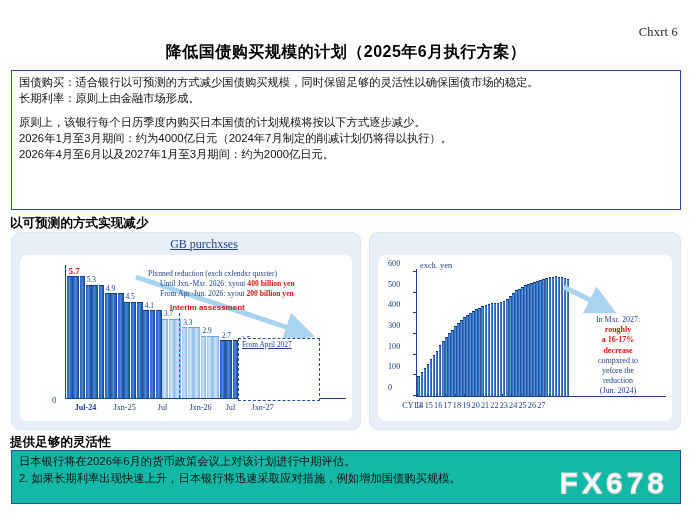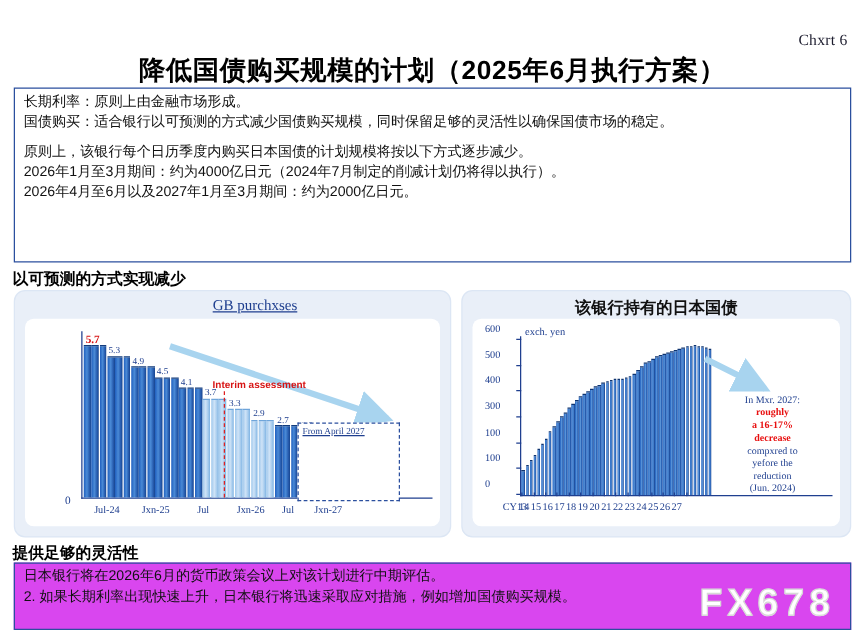--- a/index.html
+++ b/index.html
@@ -19,21 +19,21 @@
 
   
   .chart-no {
     position:absolute; top:25px; right:14px;
     font-family:"Liberation Serif", serif;
     font-size:12.5px; color:#1c1c2e; letter-spacing:.2px;
   }
   .main-title {
     position:absolute; top:42px; left:0; width:692px;
     text-align:center;
-    font-size:21px; font-weight:bold; color:#000;
+    font-size:16px; font-weight:bold; color:#000;
     letter-spacing:.5px;
   }
 
   
   .top-box {
     position:absolute; left:11px; top:70px; width:670px; height:140px;
     border:1.4px solid #2b4f9e; background:#fff;
     padding:3px 7px 0 7px;
   }
   .tb-line {
@@ -178,21 +178,21 @@
     text-align:center;
     font-family:"Liberation Serif", serif;
     font-size:8px; line-height:10.2px; color:#1f3f8f;
   }
   .rc-anno .red { color:#e81010; font-weight:bold; }
   .rc-arrow { position:absolute; left:182px; top:26px; width:70px; height:40px; }
 
   
   .bot-box {
     position:absolute; left:11px; top:450px; width:670px; height:54px;
-    border:1.4px solid #2b4f9e; background:#d946ef;
+    border:1.4px solid #2b4f9e; background:#14b8a6;
     padding:2px 7px;
   }
   .bb-line { font-size:11.3px; line-height:16.5px; color:#111; white-space:nowrap; }
 
   .watermark {
     position:absolute; right:24px; top:466px;
     font-size:30px; font-weight:bold; letter-spacing:4px;
     color:#ffffff;
     -webkit-text-stroke:1px #d7d7d7;
     text-shadow:0 1px 0 #e8e8e8;
@@ -201,22 +201,22 @@
 </style>
 </head>
 <body>
 
 <div class="page">
 
   <div class="chart-no">Chxrt 6</div>
   <div class="main-title">降低国债购买规模的计划（2025年6月执行方案）</div>
 
   <div class="top-box">
+    <div class="tb-line">国债购买：适合银行以可预测的方式减少国债购买规模，同时保留足够的灵活性以确保国债市场的稳定。</div>
     <div class="tb-line">长期利率：原则上由金融市场形成。</div>
-    <div class="tb-line">国债购买：适合银行以可预测的方式减少国债购买规模，同时保留足够的灵活性以确保国债市场的稳定。</div>
     <div class="tb-gap"></div>
     <div class="tb-line">原则上，该银行每个日历季度内购买日本国债的计划规模将按以下方式逐步减少。</div>
     <div class="tb-line">2026年1月至3月期间：约为4000亿日元（2024年7月制定的削减计划仍将得以执行）。</div>
     <div class="tb-line">2026年4月至6月以及2027年1月至3月期间：约为2000亿日元。</div>
   </div>
 
   <div class="sec-label" id="sec-a">以可预测的方式实现减少</div>
 
   <div class="panel" id="panel-left">
     <div class="panel-title">GB purchxses</div>
@@ -305,41 +305,45 @@
 
       <svg class="trendarrow" viewBox="0 0 190 78">
         <defs>
           <marker id="ar1" markerWidth="7" markerHeight="7" refX="5" refY="3" orient="auto">
             <path d="M0,0 L6,3 L0,6 z" fill="#a8d4ef"></path>
           </marker>
         </defs>
         <path d="M4,8 L178,66" stroke="#a8d4ef" stroke-width="5" fill="none" marker-end="url(#ar1)"></path>
       </svg>
 
+      <div class="anno-block">
+        <div class="l1">Plxnned reduction (exch cxlendxr quxrter)</div>
+        <div class="l2"><span>Until Jxn.-Mxr. 2026: xyout </span><b>400 billion yen</b></div>
+        <div class="l3"><span>From Apr.-Jun. 2026: xyout </span><b>200 billion yen</b></div>
+      </div>
 
       <div class="interim">Interim assessment</div>
       <div class="dashline"></div>
 
       <div class="callout">
         <div class="hd">From April 2027</div>
       </div>
 
       <div class="xticks" id="left-xticks">
-          <div class="xtick" style="left: 8.5%;">Jul-24</div>
+          <div class="xtick" style="left: 8.5%; font-weight: bold;">Jul-24</div>
           <div class="xtick" style="left: 25.5%;">Jxn-25</div>
           <div class="xtick" style="left: 42%;">Jul</div>
           <div class="xtick" style="left: 58.5%;">Jxn-26</div>
           <div class="xtick" style="left: 71.5%;">Jul</div>
           <div class="xtick" style="left: 85.5%;">Jxn-27</div>
         </div>
     </div>
   </div>
 
   <div class="panel" id="panel-right">
-    <div class="panel-title cjk">该银行持有的日本国债</div>
     <div class="plot">
 
       <div class="rc-unit">exch. yen</div>
       <div class="axis-line rc-yaxis" id="rc-yaxis"></div>
       <div class="axis-line rc-baseline"></div>
 
       <div class="rbars" id="right-bars">
           <div class="rbar" style="height: 15.8333%;"></div>
           <div class="rbar" style="height: 19.1667%;"></div>
           <div class="rbar" style="height: 22.5%;"></div>

